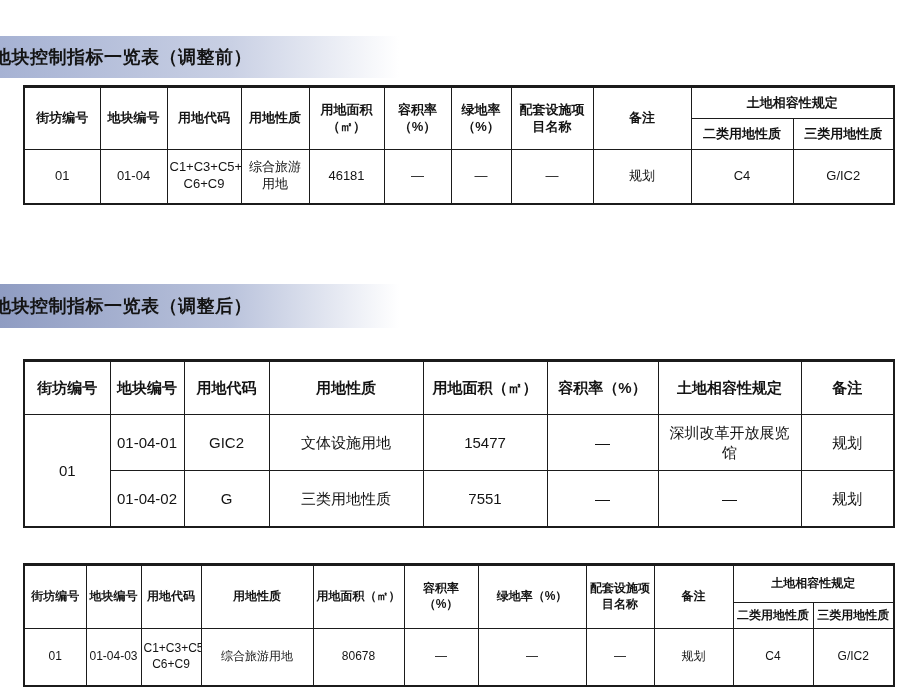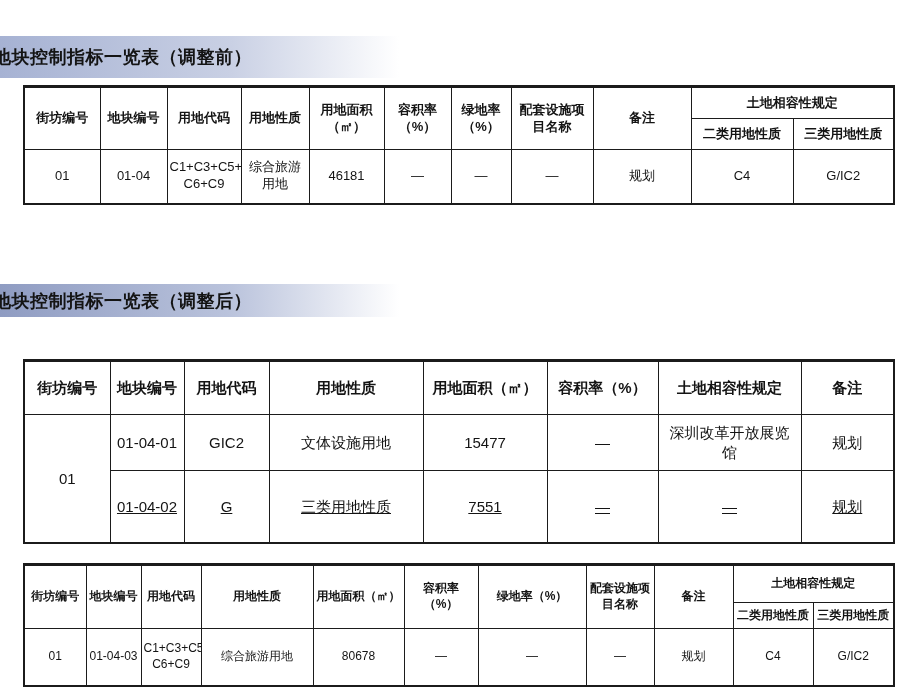--- a/index.html
+++ b/index.html
@@ -6,39 +6,39 @@
   body{
     width:920px;height:692px;position:relative;background:#ffffff;
     font-family:"Liberation Sans","DejaVu Sans",sans-serif;color:#141414;
     overflow:hidden;
   }
   .title-bar{
     position:absolute;left:0;width:420px;height:42px;
     display:flex;align-items:center;overflow:hidden;
   }
   .title-bar.bar1{top:12px;background:linear-gradient(90deg,#a6b2d3 0%,#c9d0e4 55%,#ffffff 95%);margin-top:24px;}
-  .title-bar.bar2{top:284px;height:33px;background:linear-gradient(90deg,#8f9cc2 0%,#bac3dc 55%,#ffffff 95%);}
+  .title-bar.bar2{top:284px;height:44px;background:linear-gradient(90deg,#8f9cc2 0%,#bac3dc 55%,#ffffff 95%);}
   .title-text{
     font-size:18px;font-weight:bold;letter-spacing:0.5px;
     margin-left:-7px;white-space:nowrap;
   }
   table{
     position:absolute;border-collapse:collapse;table-layout:fixed;
     background:#ffffff;border:2px solid #1b1b1b;border-top:3px solid #1b1b1b;
   }
   th,td{
     border:1px solid #1b1b1b;text-align:center;vertical-align:middle;
     padding:1px 2px;white-space:pre-line;line-height:1.3;overflow:hidden;
   }
   th{font-weight:bold;}
   td{font-weight:normal;}
   #tableA{left:23px;top:85px;width:870px;font-size:13px;}
   #tableA .r1{height:32px;} #tableA .r2{height:31px;} #tableA .r3{height:54px;}
   #tableB{left:23px;top:359px;width:870px;font-size:15px;}
-  #tableB .r1{height:54px;} #tableB .r2{height:56px;} #tableB .r3{height:72px;text-decoration:underline;}
+  #tableB .r1{height:54px;} #tableB .r2{height:56px;} #tableB .r3{height:56px;}
   #tableC{left:23px;top:563px;width:870px;font-size:12px;}
   #tableC .r1{height:38px;} #tableC .r2{height:26px;} #tableC .r3{height:57px;}
 </style>
 </head>
 <body>
 
 <div class="title-bar bar1">
   <span class="title-text">地块控制指标一览表（调整前）</span>
 </div>
 

